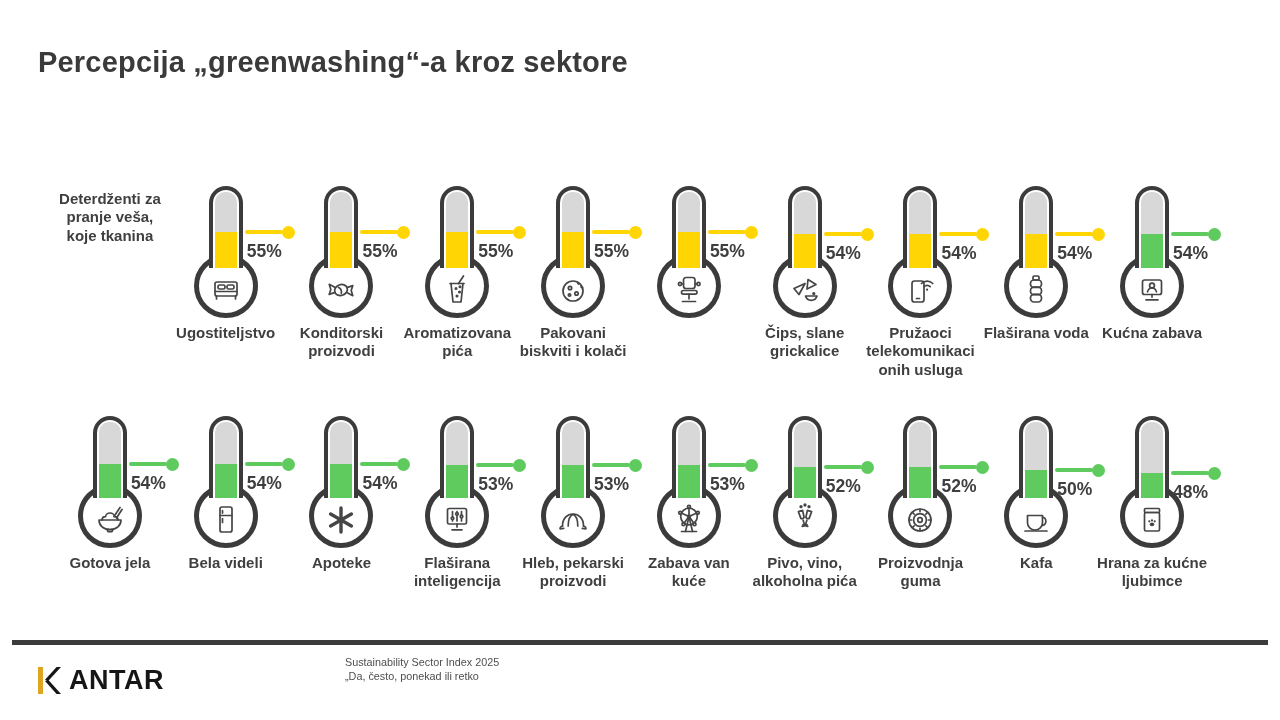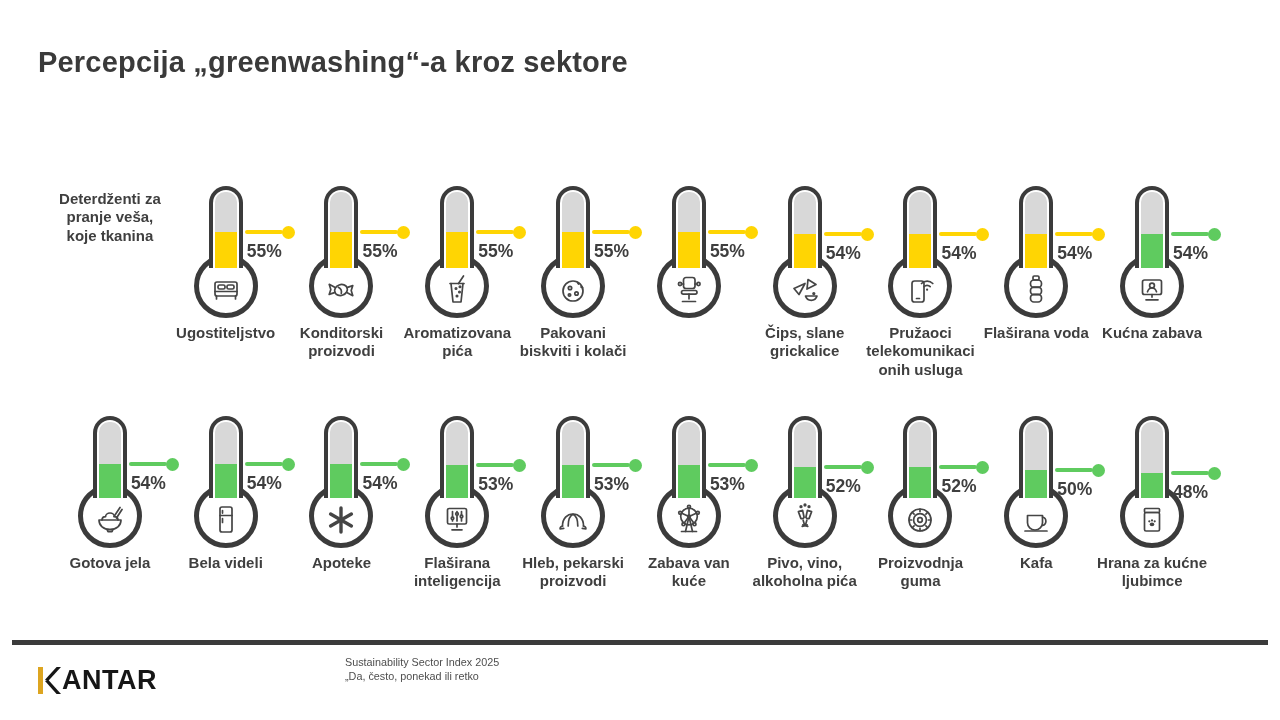--- a/index.html
+++ b/index.html
@@ -42,21 +42,21 @@
 
   .thermo-label { margin-top:4px; font-size:15px; font-weight:bold; color:#3f3f3f;
                   text-align:center; line-height:1.22; white-space:pre-line; }
 
   .divider { position:absolute; left:12px; width:1256px; top:640px; height:5px;
              background:#3b3b3b; }
 
   .logo { position:absolute; left:38px; top:666px; display:flex; align-items:center;
           height:28px; }
   .logo-text { font-size:27px; font-weight:bold; color:#161616; letter-spacing:0.5px;
-               line-height:27px; margin-left:1px; }
+               line-height:27px; margin-left:8px; }
 
   .source { position:absolute; left:345px; top:655px; font-size:10.8px; color:#4e4e4e;
             line-height:1.34; }
 </style>
 </head>
 <body>
 
 <div class="page">
 
   <h1 class="title">Percepcija „greenwashing“-a kroz sektore</h1>

